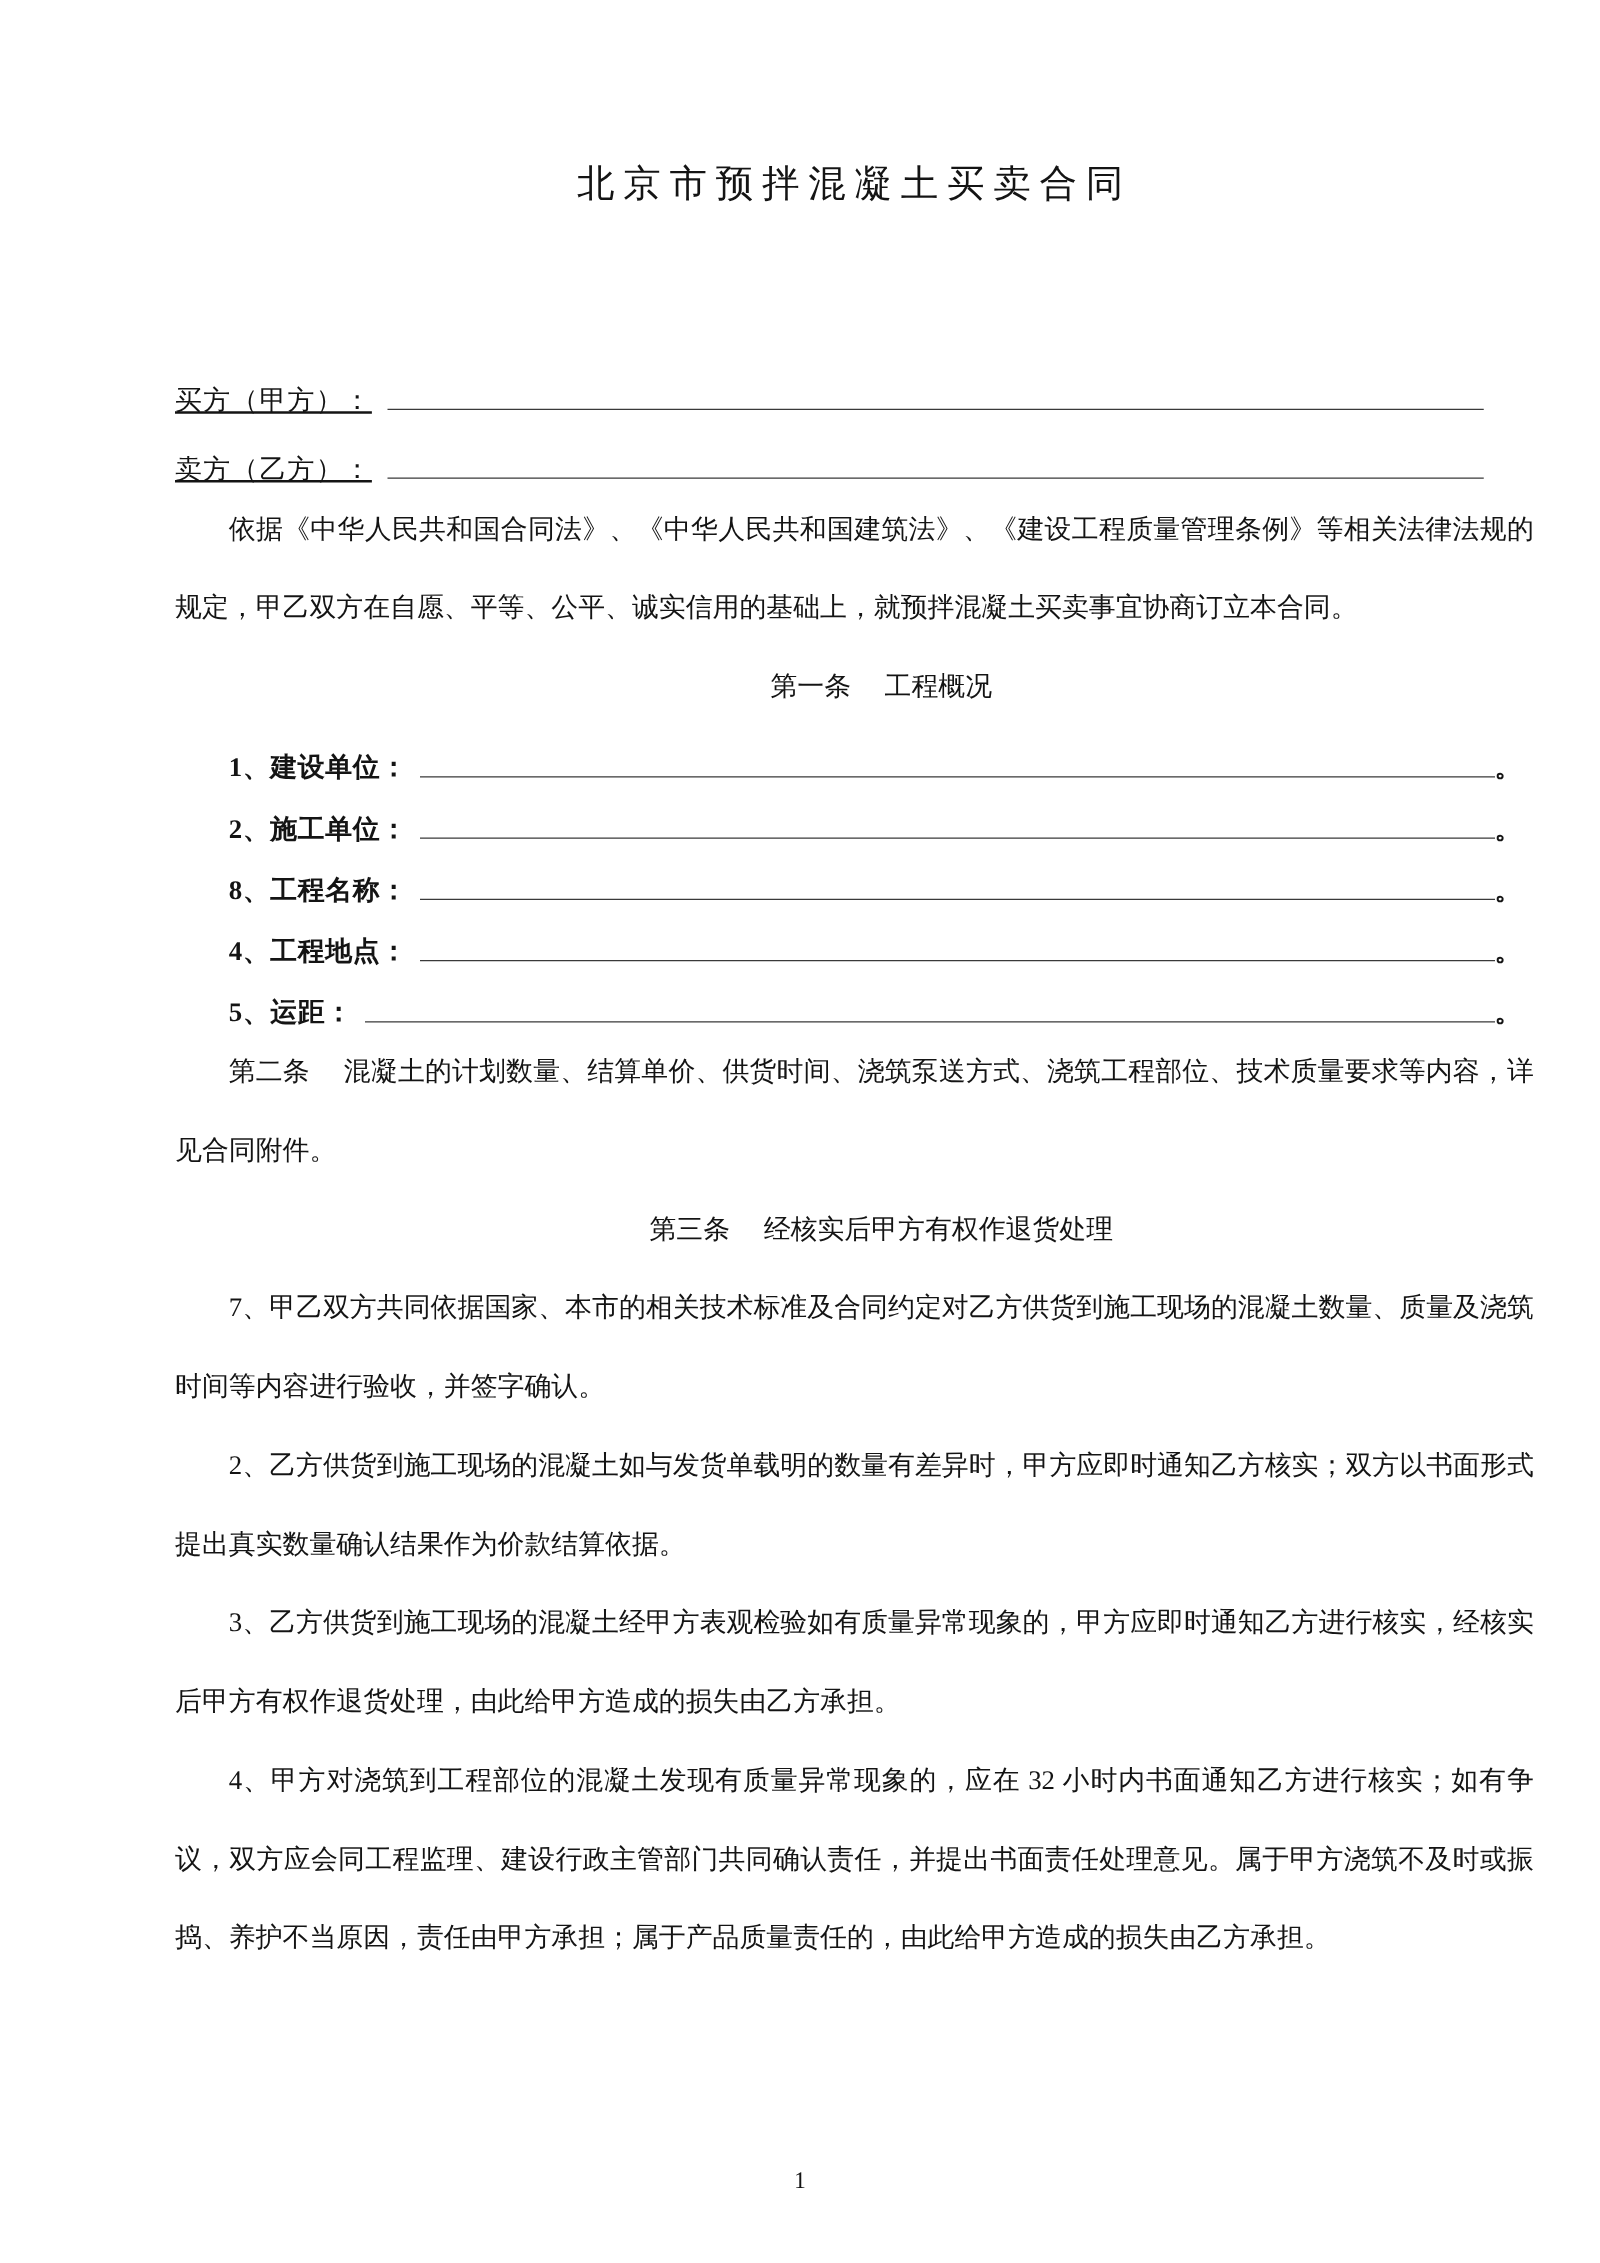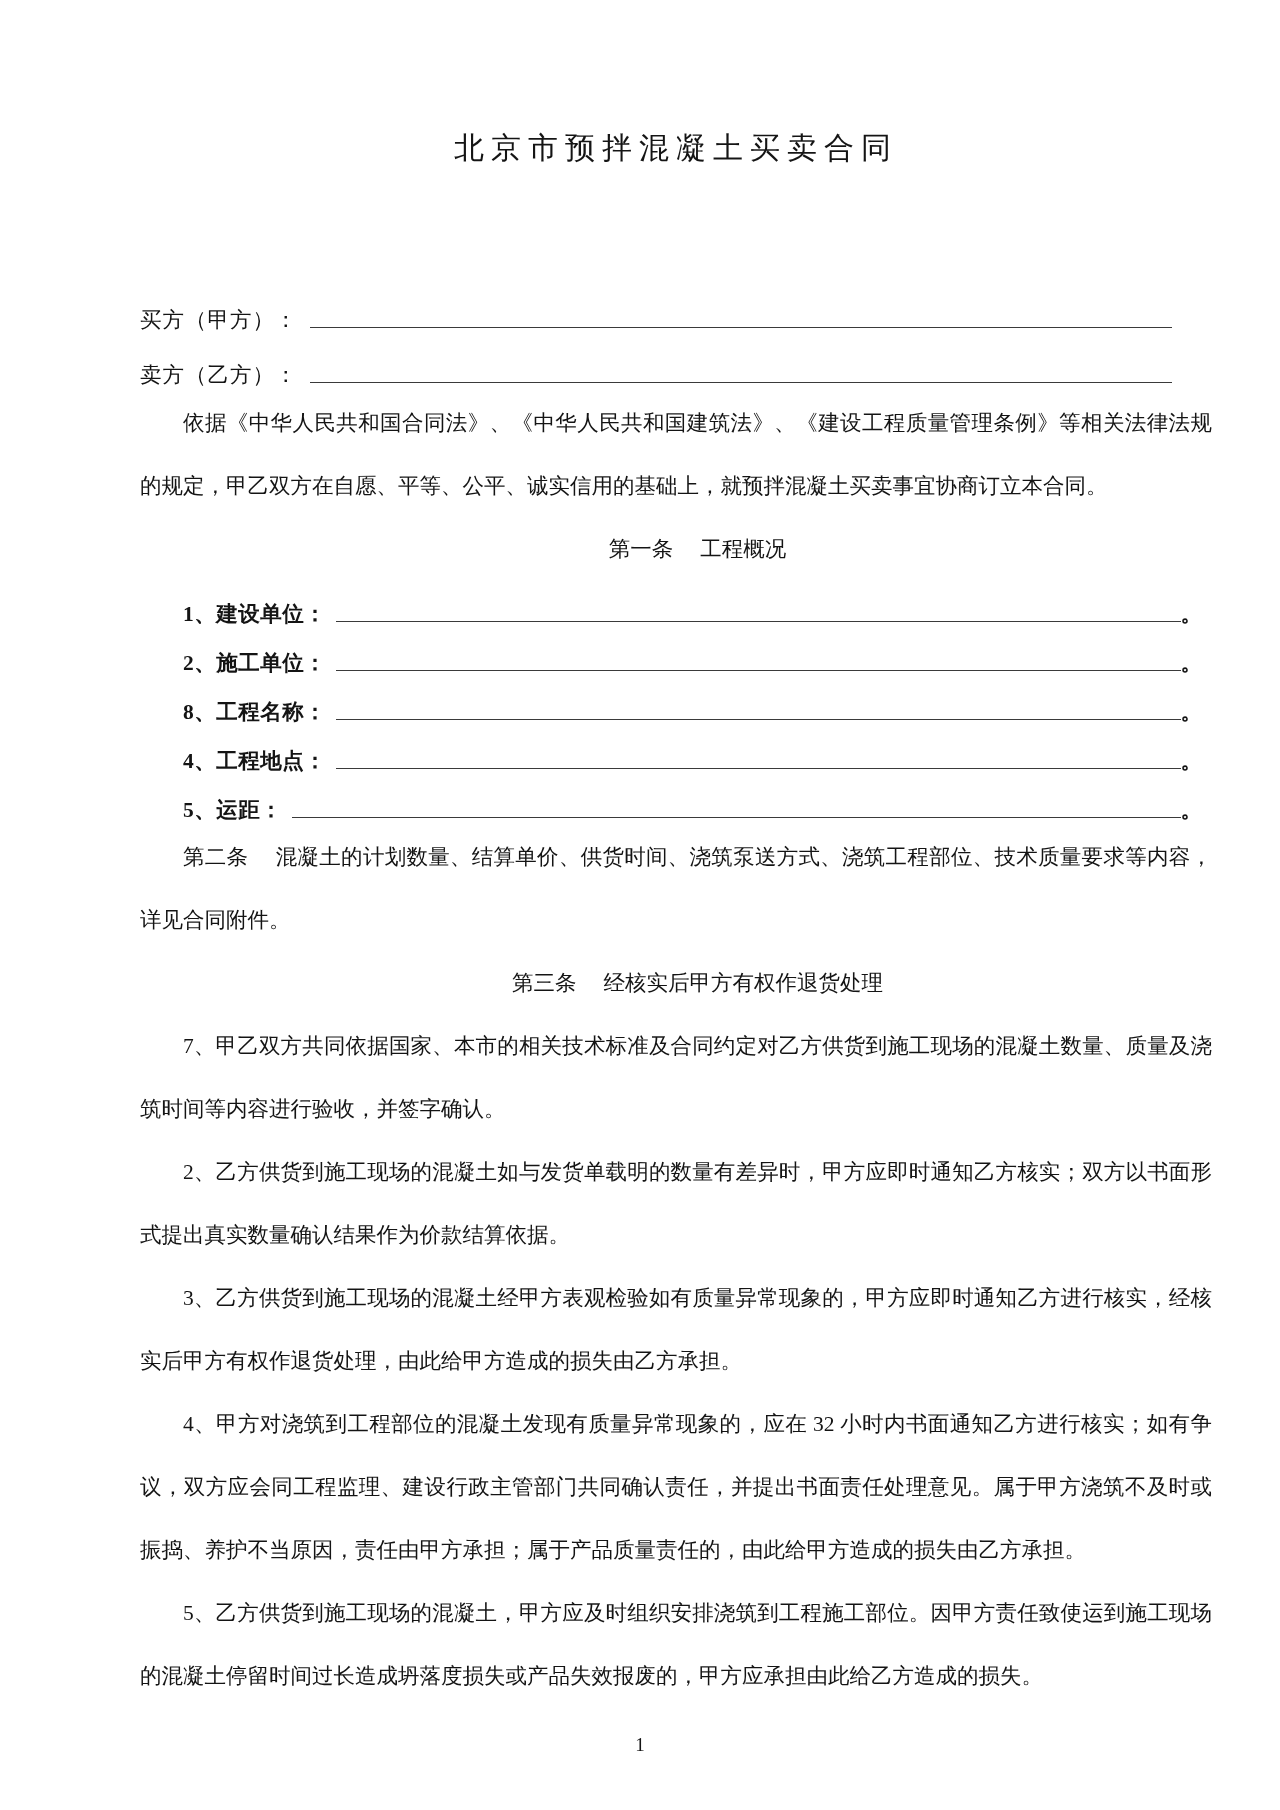--- a/index.html
+++ b/index.html
@@ -6,21 +6,21 @@
   html, body {
     margin: 0;
     padding: 0;
     background: #ffffff;
   }
   .page {
     position: relative;
     width: 1280px;
     height: 1810px;
     background: #ffffff;
-    padding: 126px 68px 0 140px;
+    padding: 126px 53px 0 140px;
     font-family: "Liberation Serif", "DejaVu Serif", serif;
     font-size: 21.5px;
     color: #141414;
     overflow: hidden;
   }
   .title {
     margin: 0;
     font-size: 30px;
     font-weight: normal;
     line-height: 44px;
@@ -34,20 +34,21 @@
   }
   .party-line {
     display: flex;
     align-items: flex-end;
     height: 55px;
   }
   .party-label {
     flex: none;
     line-height: 34px;
     letter-spacing: 1px;
+    text-decoration: underline;
   }
   .party-blank {
     flex: 1 1 auto;
     height: 0;
     border-bottom: 1.6px solid #3a3a3a;
     margin-left: 12px;
     margin-bottom: 9px;
   }
   .para {
     margin: 0;
@@ -142,17 +143,16 @@
   </div>
 
   <p class="para indent justify">第二条　 混凝土的计划数量、结算单价、供货时间、浇筑泵送方式、浇筑工程部位、技术质量要求等内容，详见合同附件。</p>
 
   <p class="para indent">第三条　 经核实后甲方有权作退货处理</p>
 
   <p class="para indent justify">7、甲乙双方共同依据国家、本市的相关技术标准及合同约定对乙方供货到施工现场的混凝土数量、质量及浇筑时间等内容进行验收，并签字确认。</p>
   <p class="para indent justify">2、乙方供货到施工现场的混凝土如与发货单载明的数量有差异时，甲方应即时通知乙方核实；双方以书面形式提出真实数量确认结果作为价款结算依据。</p>
   <p class="para indent justify">3、乙方供货到施工现场的混凝土经甲方表观检验如有质量异常现象的，甲方应即时通知乙方进行核实，经核实后甲方有权作退货处理，由此给甲方造成的损失由乙方承担。</p>
   <p class="para indent justify">4、甲方对浇筑到工程部位的混凝土发现有质量异常现象的，应在 32 小时内书面通知乙方进行核实；如有争议，双方应会同工程监理、建设行政主管部门共同确认责任，并提出书面责任处理意见。属于甲方浇筑不及时或振捣、养护不当原因，责任由甲方承担；属于产品质量责任的，由此给甲方造成的损失由乙方承担。</p>
-  <p class="para indent justify">5、乙方供货到施工现场的混凝土，甲方应及时组织安排浇筑到工程施工部位。因甲方责任致使运到施工现场的混凝土停留时间过长造成坍落度损失或产品失效报废的，甲方应承担由此给乙方造成的损失。</p>
 
   <div class="page-number">1</div>
 
 </div>
 
 </body></html>

